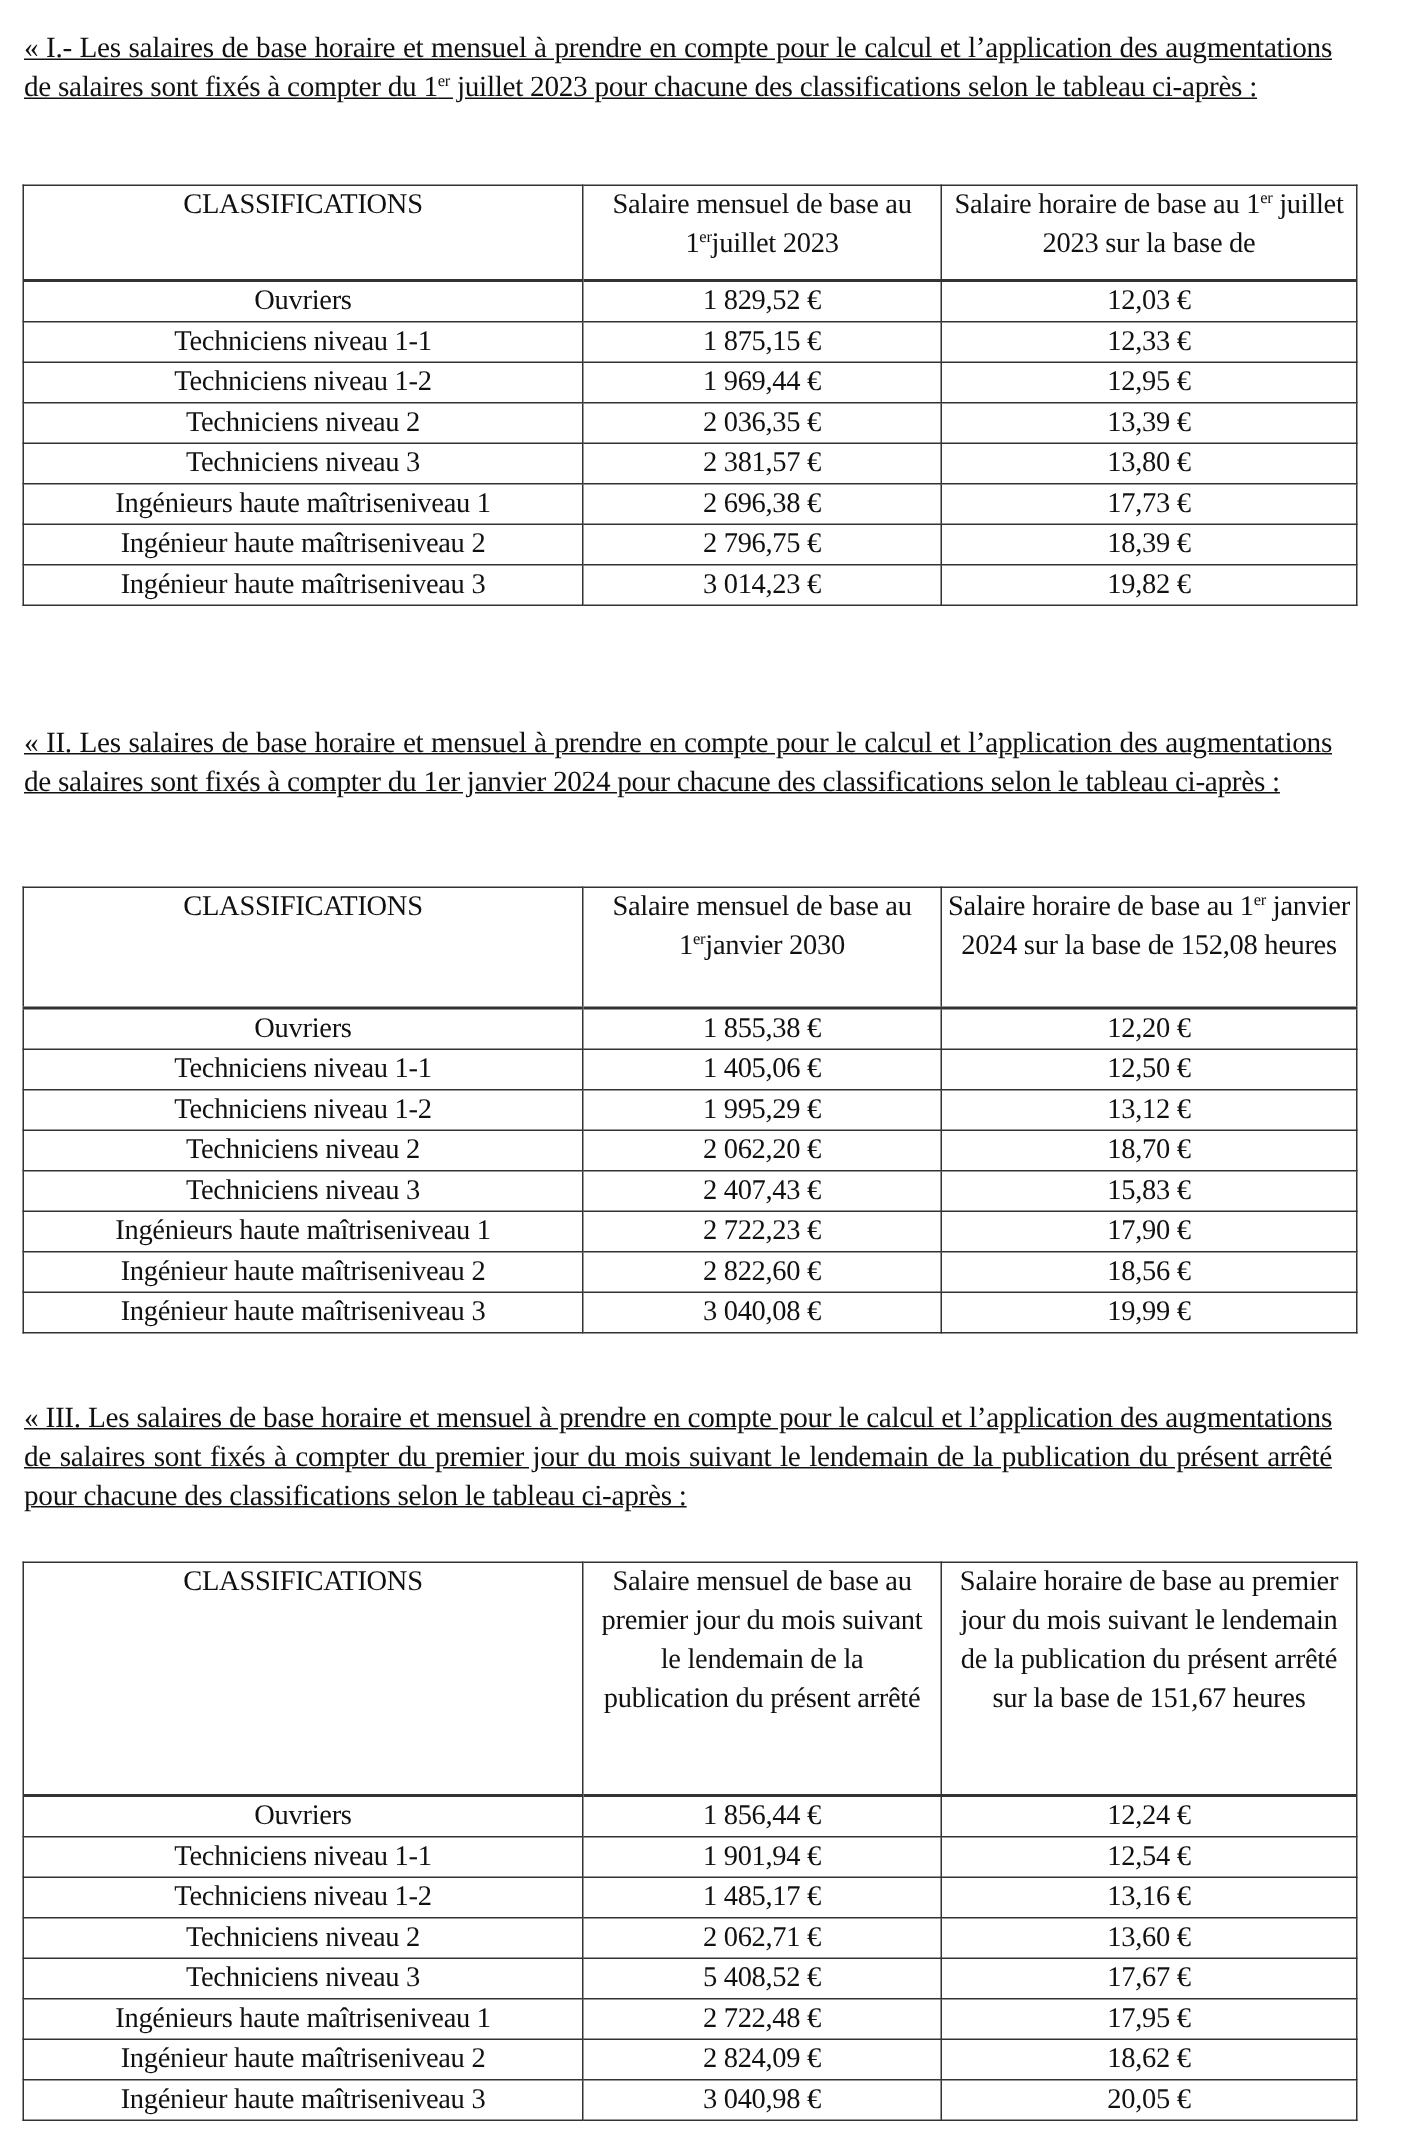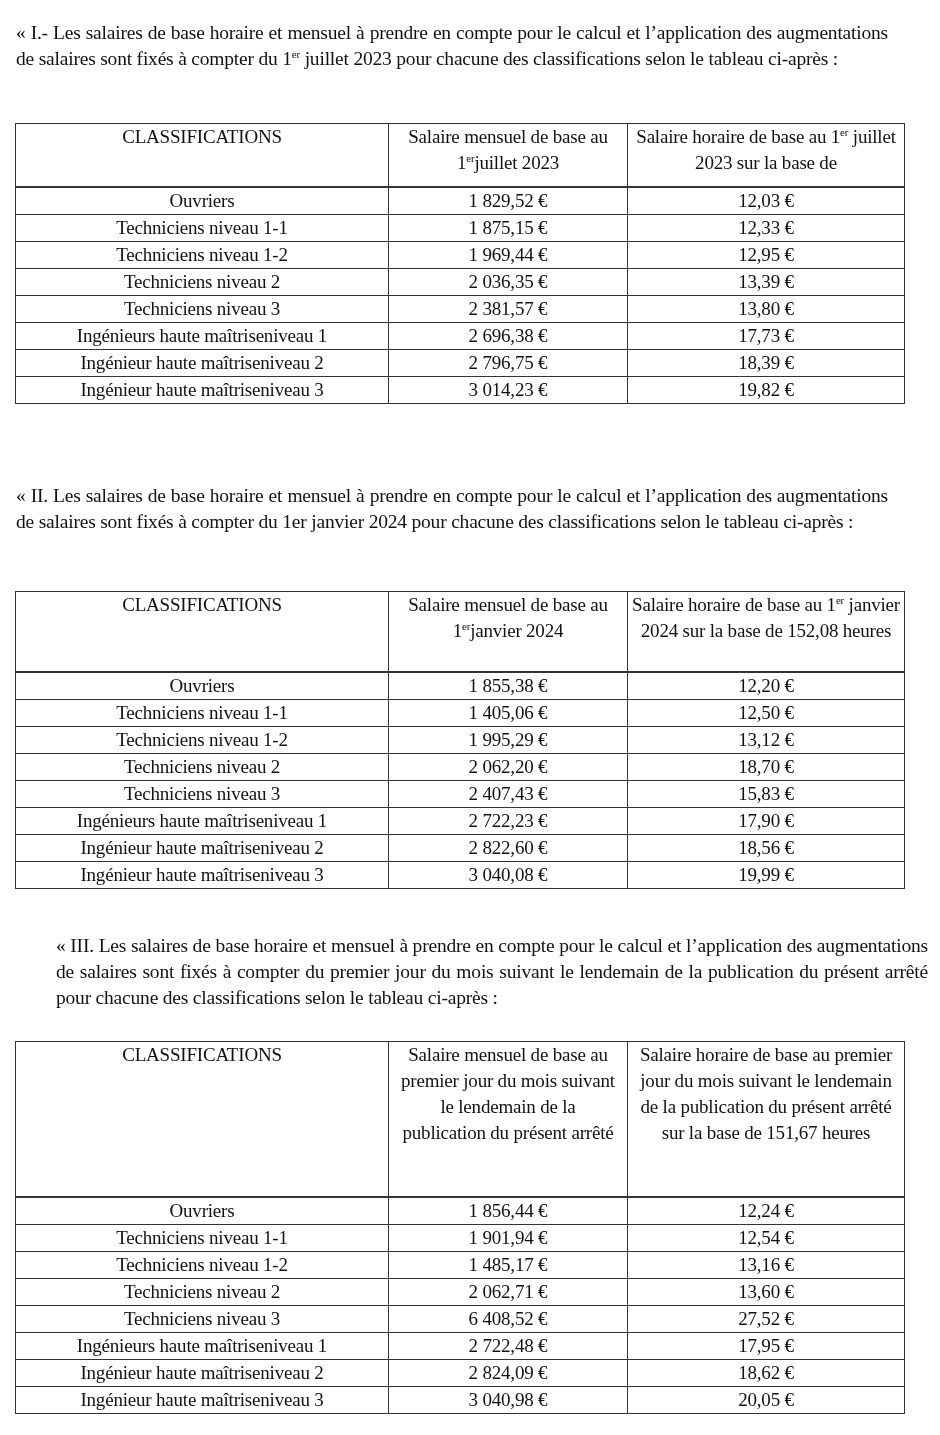--- a/index.html
+++ b/index.html
@@ -6,20 +6,21 @@
   body {
     width: 940px; height: 1435px; position: relative; overflow: hidden;
     font-family: "Liberation Serif", "DejaVu Serif", serif;
     color: #111;
   }
   .para {
     position: absolute; left: 16px; width: 872px;
     font-size: 19.5px; line-height: 26px;
     text-align: justify; text-align-last: left;
     letter-spacing: -0.2px;
+    text-decoration: underline;
   }
   .para sup { font-size: 11px; line-height: 0; vertical-align: 7px; }
   table.sal {
     position: absolute; left: 15px; width: 889px;
     border-collapse: collapse; table-layout: fixed;
     font-size: 19px; line-height: 26px; letter-spacing: -0.2px; border-radius: 30px;
   }
   table.sal td, table.sal th {
     border: 1.3px solid #333; text-align: center; padding: 0 2px;
     font-weight: normal; vertical-align: top;
@@ -97,21 +98,21 @@
 
 <table class="sal" style="top:591px;">
   <colgroup>
       <col class="c1">
       <col class="c2">
       <col class="c3">
     </colgroup>
   <thead>
     <tr style="height:80px;">
       <th>CLASSIFICATIONS</th>
-      <th><span>Salaire mensuel de base au 1</span><sup>er</sup><span>janvier 2024</span></th>
+      <th><span>Salaire mensuel de base au 1</span><sup>er</sup><span>janvier 2030</span></th>
       <th><span>Salaire horaire de base au 1</span><sup>er</sup><span> janvier 2024 sur la base de 152,08 heures</span></th>
     </tr>
   </thead>
   <tbody>
     <tr>
         <td>Ouvriers</td>
         <td>1 855,38 €</td>
         <td>12,20 €</td>
       </tr>
     <tr>
@@ -145,21 +146,21 @@
         <td>18,56 €</td>
       </tr>
     <tr>
         <td>Ingénieur haute maîtriseniveau 3</td>
         <td>3 040,08 €</td>
         <td>19,99 €</td>
       </tr>
   </tbody>
 </table>
 
-<div class="para" style="top:933px;margin-left:40px;"><span>« III. Les salaires de base horaire et mensuel à prendre en compte pour le calcul et l’application des augmentations de salaires sont fixés à compter du premier jour du mois suivant le lendemain de la publication du présent arrêté pour chacune des classifications selon le tableau ci-après :</span></div>
+<div class="para" style="top:933px;"><span>« III. Les salaires de base horaire et mensuel à prendre en compte pour le calcul et l’application des augmentations de salaires sont fixés à compter du premier jour du mois suivant le lendemain de la publication du présent arrêté pour chacune des classifications selon le tableau ci-après :</span></div>
 
 <table class="sal" style="top:1041px;">
   <colgroup>
       <col class="c1">
       <col class="c2">
       <col class="c3">
     </colgroup>
   <thead>
     <tr style="height:155px;">
       <th>CLASSIFICATIONS</th>
@@ -183,22 +184,22 @@
         <td>1 485,17 €</td>
         <td>13,16 €</td>
       </tr>
     <tr>
         <td>Techniciens niveau 2</td>
         <td>2 062,71 €</td>
         <td>13,60 €</td>
       </tr>
     <tr>
         <td>Techniciens niveau 3</td>
-        <td>6 408,52 €</td>
-        <td>27,52 €</td>
+        <td>5 408,52 €</td>
+        <td>17,67 €</td>
       </tr>
     <tr>
         <td>Ingénieurs haute maîtriseniveau 1</td>
         <td>2 722,48 €</td>
         <td>17,95 €</td>
       </tr>
     <tr>
         <td>Ingénieur haute maîtriseniveau 2</td>
         <td>2 824,09 €</td>
         <td>18,62 €</td>

